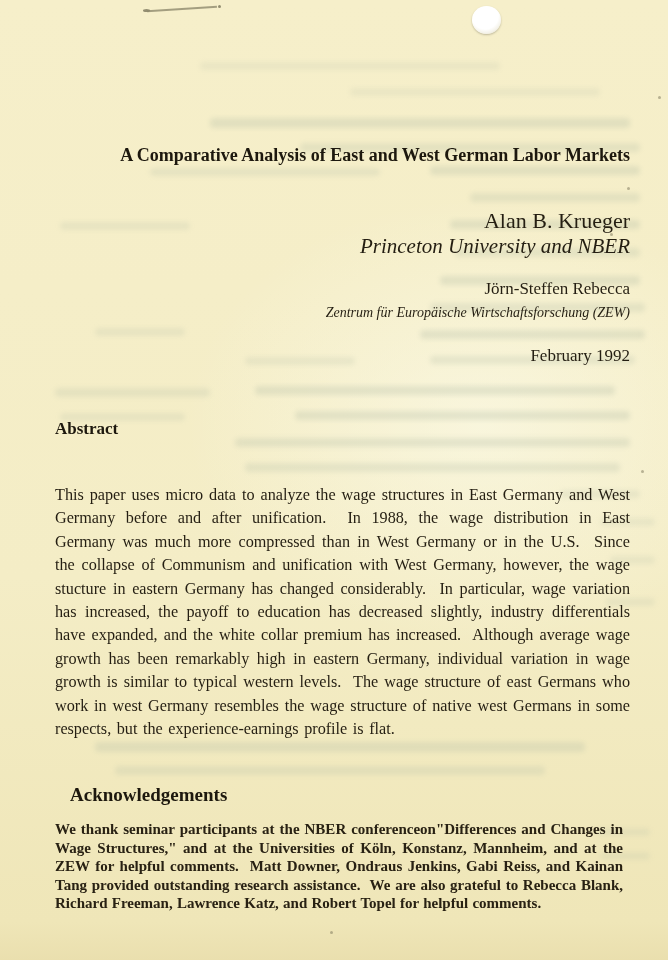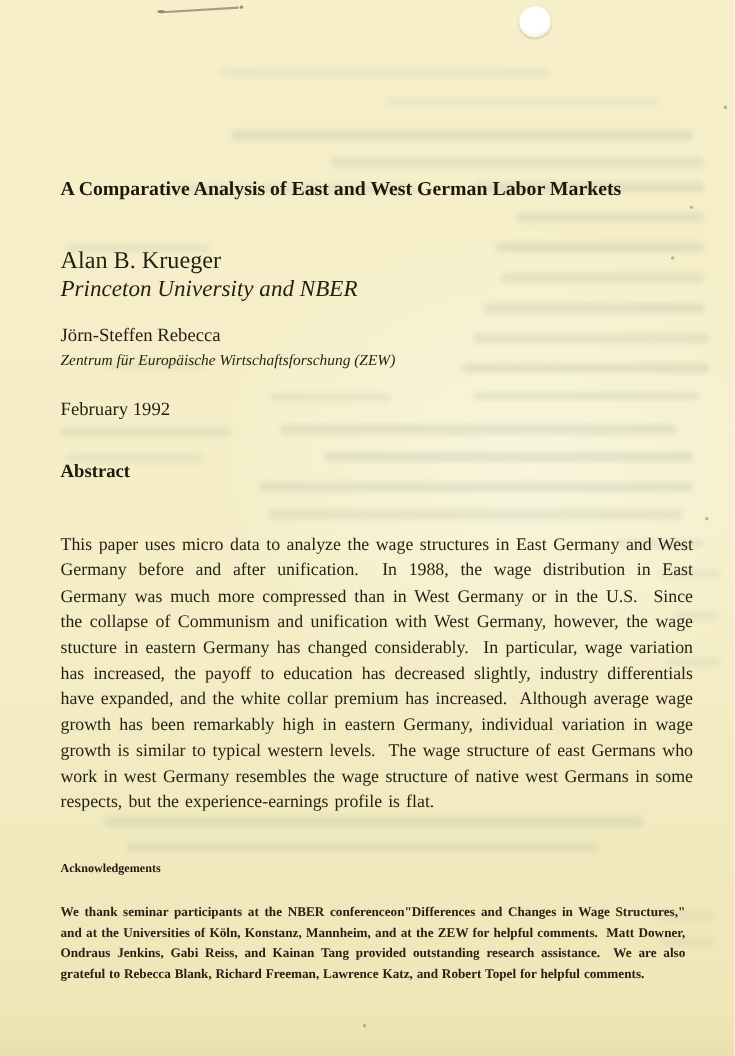--- a/index.html
+++ b/index.html
@@ -36,37 +36,37 @@
   #pencil-mark .line{
     position:absolute;left:4px;top:5px;width:70px;height:1.6px;
     background:#8f8a6d;opacity:.8;transform:rotate(-3.5deg);
   }
   #pencil-mark .blob{position:absolute;left:0;top:6px;width:7px;height:3px;
     border-radius:50%;background:#817c61;opacity:.85;}
   #pencil-mark .dot{position:absolute;right:0;top:2px;width:3px;height:3px;
     border-radius:50%;background:#817c61;opacity:.85;}
   
   .abs{position:absolute;}
-  .centercol{left:55px;width:575px;text-align:left;margin-top:16px;}
+  .centercol{left:55px;width:575px;text-align:right;}
   #title{top:142px;font-size:18px;font-weight:bold;line-height:27px;color:#1d180e;}
   #author1-name{top:208px;font-size:22px;}
   #author1-aff{top:234px;font-size:21px;font-style:italic;}
   #author2-name{top:279px;font-size:17px;}
   #author2-aff{top:305px;font-size:14px;font-style:italic;}
   #date{top:346px;font-size:17px;}
   #abstract-heading{left:55px;top:419px;font-size:17px;font-weight:bold;color:#1d180e;}
   #abstract-text{
     left:55px;top:484px;width:575px;
     font-size:16.2px;line-height:23.4px;
     text-align:justify;white-space:pre-wrap;word-spacing:1.5px;
   }
-  #ack-heading{left:55px;top:784px;font-size:11px;font-weight:bold;color:#1d180e;font-family:Liberation Serif, serif;}
+  #ack-heading{left:70px;top:784px;font-size:19px;font-weight:bold;color:#1d180e;font-family:Liberation Serif, serif;}
   #ack-text{
     left:55px;top:820px;width:568px;
-    font-size:12px;line-height:18.6px;font-weight:600;
+    font-size:15px;line-height:18.6px;font-weight:600;
     text-align:justify;white-space:pre-wrap;word-spacing:.5px;
     color:#282113;
   }
 </style>
 </head>
 <body>
 
 <div id="page">
 
   <div id="artifact-layer">

